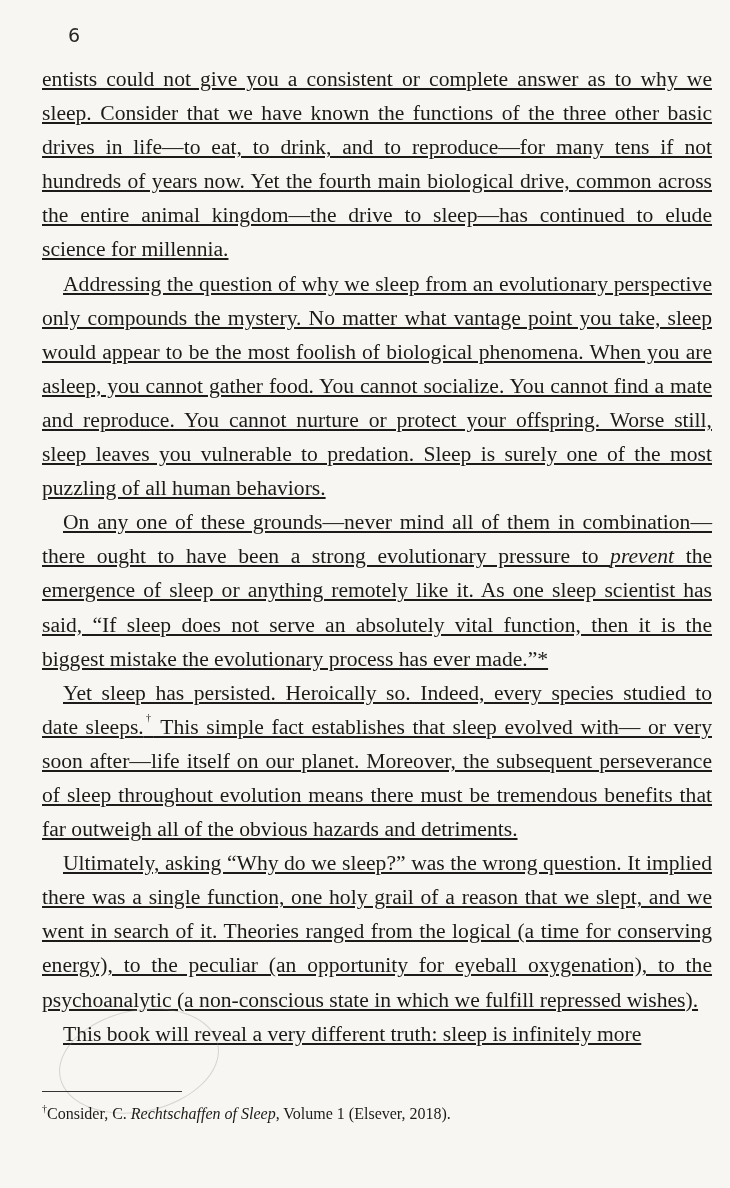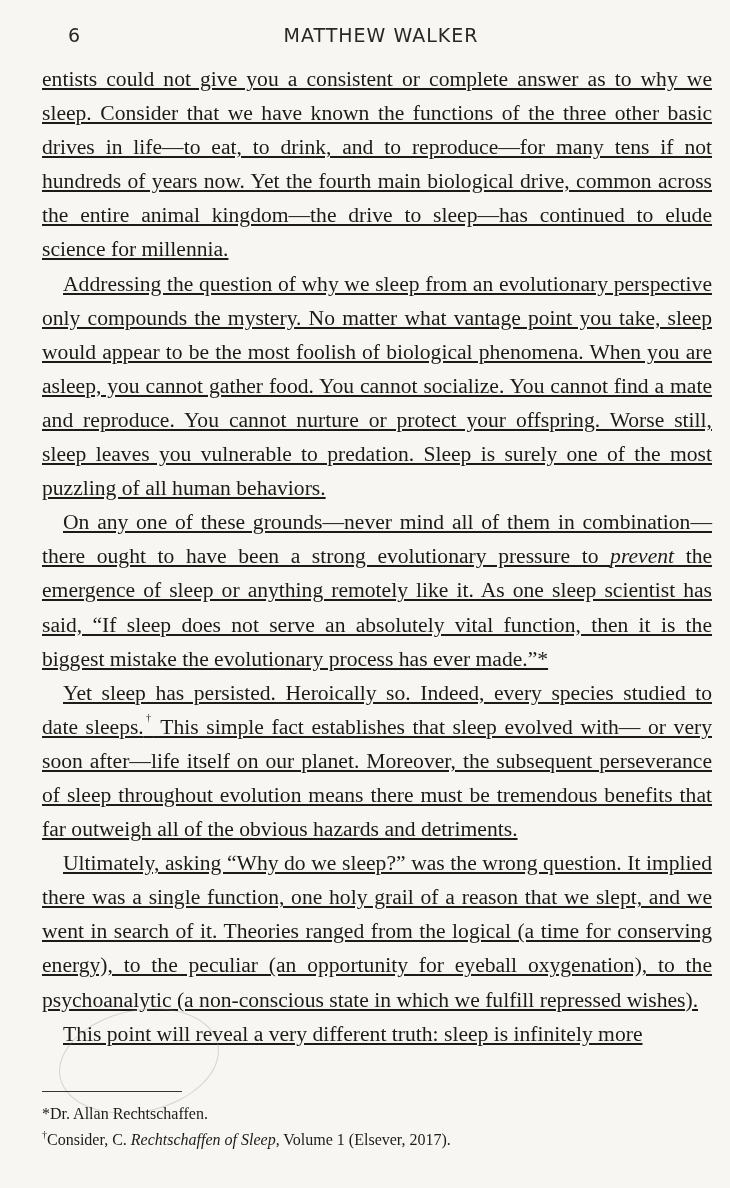--- a/index.html
+++ b/index.html
@@ -40,32 +40,30 @@
     border: 1px solid rgba(150,150,150,0.35); border-radius: 50%;
     transform: rotate(-12deg);
   }
 </style>
 </head>
 <body>
 
 <div class="page">
   <div class="running-head">
     <span class="page-number">6</span>
-    <div class="author">MATTHEW WALKER</div>
   </div>
 
   <div class="body-text">
     <p>entists could not give you a consistent or complete answer as to why we sleep. Consider that we have known the functions of the three other basic drives in life—to eat, to drink, and to reproduce—for many tens if not hundreds of years now. Yet the fourth main biological drive, com­mon across the entire animal kingdom—the drive to sleep—has contin­ued to elude science for millennia.</p>
     <p class="indent">Addressing the question of why we sleep from an evolutionary per­spective only compounds the mystery. No matter what vantage point you take, sleep would appear to be the most foolish of biological phe­nomena. When you are asleep, you cannot gather food. You cannot socialize. You cannot find a mate and reproduce. You cannot nurture or protect your offspring. Worse still, sleep leaves you vulnerable to predation. Sleep is surely one of the most puzzling of all human behaviors.</p>
     <p class="indent"><span>On any one of these grounds—never mind all of them in combination—there ought to have been a strong evolutionary pressure to </span><em>prevent</em><span> the emergence of sleep or anything remotely like it. As one sleep scientist has said, “If sleep does not serve an absolutely vital function, then it is the biggest mistake the evolutionary process has ever made.”*</span></p>
     <p class="indent"><span>Yet sleep has persisted. Heroically so. Indeed, every species studied to date sleeps.</span><sup>†</sup><span> This simple fact establishes that sleep evolved with— or very soon after—life itself on our planet. Moreover, the subsequent perseverance of sleep throughout evolution means there must be tre­mendous benefits that far outweigh all of the obvious hazards and detriments.</span></p>
     <p class="indent">Ultimately, asking “Why do we sleep?” was the wrong question. It implied there was a single function, one holy grail of a reason that we slept, and we went in search of it. Theories ranged from the logi­cal (a time for conserving energy), to the peculiar (an opportunity for eyeball oxygenation), to the psychoanalytic (a non-conscious state in which we fulfill repressed wishes).</p>
-    <p class="indent">This point will reveal a very different truth: sleep is infinitely more</p>
+    <p class="indent">This book will reveal a very different truth: sleep is infinitely more</p>
   </div>
 
   <div class="stamp"></div>
 
   <div class="fn-rule"></div>
   <div class="footnotes">
-    <p><span>*</span><span>Dr. Allan Rechtschaffen.</span></p>
-    <p><sup>†</sup><span>Consider, C. </span><em>Rechtschaffen of Sleep</em><span>, Volume 1 (Elsever, 2017).</span></p>
+    <p><sup>†</sup><span>Consider, C. </span><em>Rechtschaffen of Sleep</em><span>, Volume 1 (Elsever, 2018).</span></p>
   </div>
 </div>
 
 </body></html>

